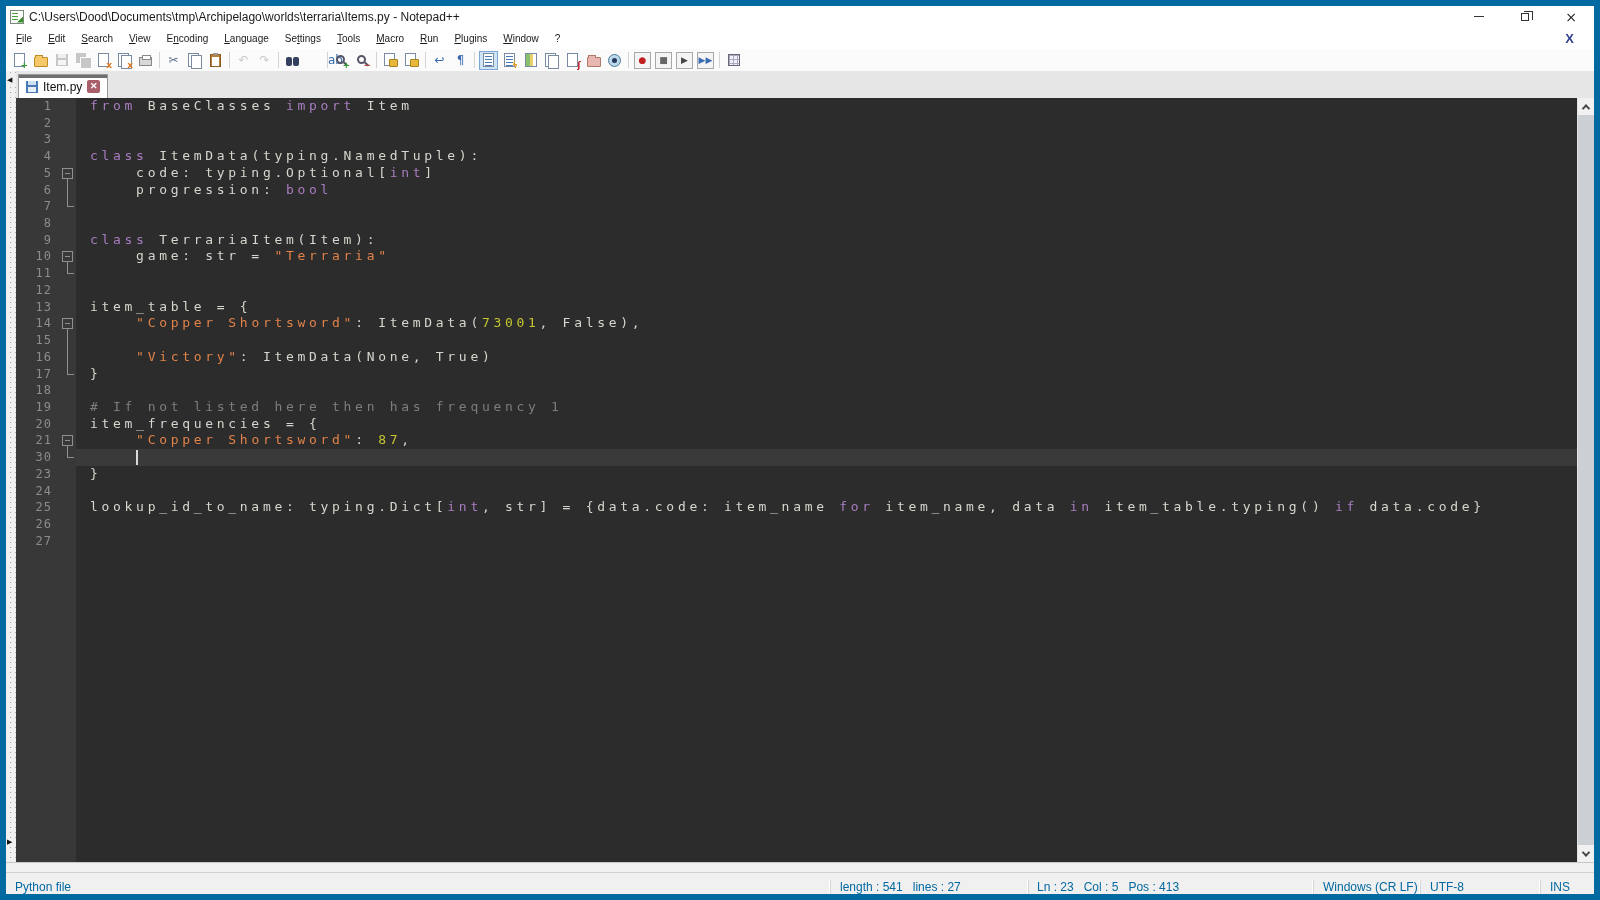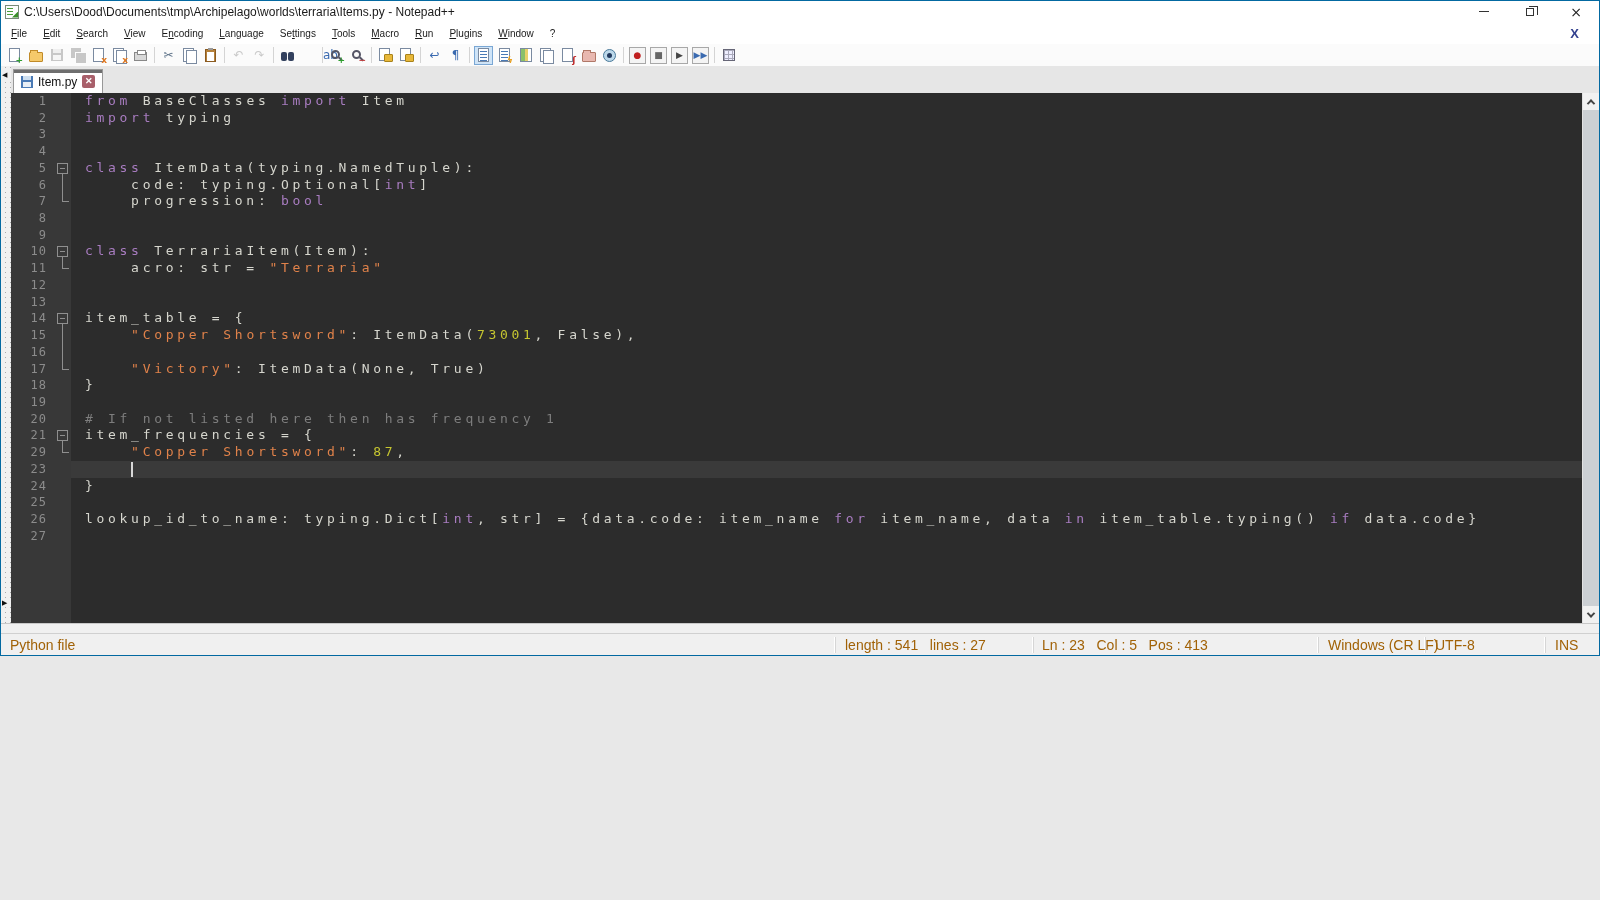--- a/index.html
+++ b/index.html
@@ -1,18 +1,18 @@
 <!DOCTYPE html>
 <html style="--ed-bg: #2c2c2c; --margin-bg: #383838; --lnum: #8c8c8c; --def: #d6d6ce; --kw: #a87cc0; --str: #e0824a; --num: #c6c630; --com: #7d7d7d; --foldc: #8f8f8f; --curline: #3a3a3a; --caret: #d8d8d8;"><head>
 <meta charset="utf-8">
 <style>
   * { margin:0; padding:0; box-sizing:border-box; }
   html,body { width:1600px; height:900px; overflow:hidden; background:#e8e8e8;
               font-family:"Liberation Sans", sans-serif; }
-  .window { width:1600px; height:656px; display:flex; flex-direction:column; border:1px solid #0369a1; }
+  .window { width:1600px; height:900px; display:flex; flex-direction:column; border:6px solid #0369a1; }
 
   
   .titlebar { height:21px; background:#fff; display:flex; align-items:center; flex:0 0 auto; }
   .app-icon { width:14px; height:14px; margin:0 5px 0 4px; position:relative; background:#fdfdfd;
               border:1px solid #7a8a7a; }
   .app-icon::before { content:""; position:absolute; left:1px; top:2px; right:5px; height:1px;
               background:#4a9e3a; box-shadow:0 3px 0 #4a9e3a, 0 6px 0 #4a9e3a; }
   .app-icon::after { content:""; position:absolute; right:0px; bottom:0px; width:6px; height:6px;
               background:#3a8e2a; clip-path:polygon(100% 0,0 100%,100% 100%); }
   .title-text { font-size:12px; color:#1a1a1a; }
@@ -127,21 +127,21 @@
           justify-content:space-between; border-left:1px solid #e2e2e2; }
   .sbtn { height:17px; background:#f1f1f1; display:flex; align-items:center; justify-content:center; }
   .chev { width:6px; height:6px; border:solid #444; border-width:2px 2px 0 0; }
   .chev.up { transform:rotate(-45deg) translate(-1px,1px); }
   .chev.down { transform:rotate(135deg) translate(-1px,1px); }
 
   .hgap { height:10px; background:#f0f0f0; flex:0 0 auto; border-top:1px solid #c8c8c8; }
 
   
   .statusbar { height:22px; background:#f0f0f0; border-top:1px solid #d0d0d0; display:flex;
-          align-items:center; flex:0 0 auto; font-size:14px; color:#a16207; }
+          align-items:flex-end; flex:0 0 auto; font-size:12px; color:#0369a1; }
   .sb-sec { display:flex; align-items:center; padding-left:9px; white-space:pre;
           border-right:1px solid #d6d6d6; box-shadow:inset -1px 0 0 #fff; }
   .sb-doctype { flex:1 1 auto; }
   .sb-stats { width:198px; } .sb-pos { width:285px;padding-left:8px; } .sb-eol { width:107px; }
   .sb-enc { width:120px; } .sb-mode { width:53px; border-right:none; box-shadow:none; }
 </style>
 </head>
 <body>
 
 <div class="window">
@@ -390,21 +390,21 @@
             </div>
             <div class="mrow">
               <div class="lnum">20</div>
               <div class="fcell"></div>
             </div>
             <div class="mrow">
               <div class="lnum">21</div>
               <div class="fcell fb"></div>
             </div>
             <div class="mrow">
-              <div class="lnum">29</div>
+              <div class="lnum">30</div>
               <div class="fcell fe"></div>
             </div>
             <div class="mrow">
               <div class="lnum">23</div>
               <div class="fcell"></div>
             </div>
             <div class="mrow">
               <div class="lnum">24</div>
               <div class="fcell"></div>
             </div>
@@ -416,30 +416,29 @@
               <div class="lnum">26</div>
               <div class="fcell"></div>
             </div>
             <div class="mrow">
               <div class="lnum">27</div>
               <div class="fcell"></div>
             </div>
           </div>
         <div class="code-col" id="codeCol">
             <div class="crow"><span class="tk-k">from</span><span class="tk-d"> BaseClasses </span><span class="tk-k">import</span><span class="tk-d"> Item</span></div>
-            <div class="crow"><span class="tk-k">import</span><span class="tk-d"> typing</span></div>
             <div class="crow"></div>
             <div class="crow"></div>
             <div class="crow"><span class="tk-k">class</span><span class="tk-d"> ItemData(typing.NamedTuple):</span></div>
             <div class="crow"><span class="tk-d">    code: typing.Optional[</span><span class="tk-k">int</span><span class="tk-d">]</span></div>
             <div class="crow"><span class="tk-d">    progression: </span><span class="tk-k">bool</span></div>
             <div class="crow"></div>
             <div class="crow"></div>
             <div class="crow"><span class="tk-k">class</span><span class="tk-d"> TerrariaItem(Item):</span></div>
-            <div class="crow"><span class="tk-d">    acro: str = </span><span class="tk-s">"Terraria"</span></div>
+            <div class="crow"><span class="tk-d">    game: str = </span><span class="tk-s">"Terraria"</span></div>
             <div class="crow"></div>
             <div class="crow"></div>
             <div class="crow"><span class="tk-d">item_table = {</span></div>
             <div class="crow"><span class="tk-d">    </span><span class="tk-s">"Copper Shortsword"</span><span class="tk-d">: ItemData(</span><span class="tk-n">73001</span><span class="tk-d">, False),</span></div>
             <div class="crow"></div>
             <div class="crow"><span class="tk-d">    </span><span class="tk-s">"Victory"</span><span class="tk-d">: ItemData(None, True)</span></div>
             <div class="crow"><span class="tk-d">}</span></div>
             <div class="crow"></div>
             <div class="crow"><span class="tk-c"># If not listed here then has frequency 1</span></div>
             <div class="crow"><span class="tk-d">item_frequencies = {</span></div>

